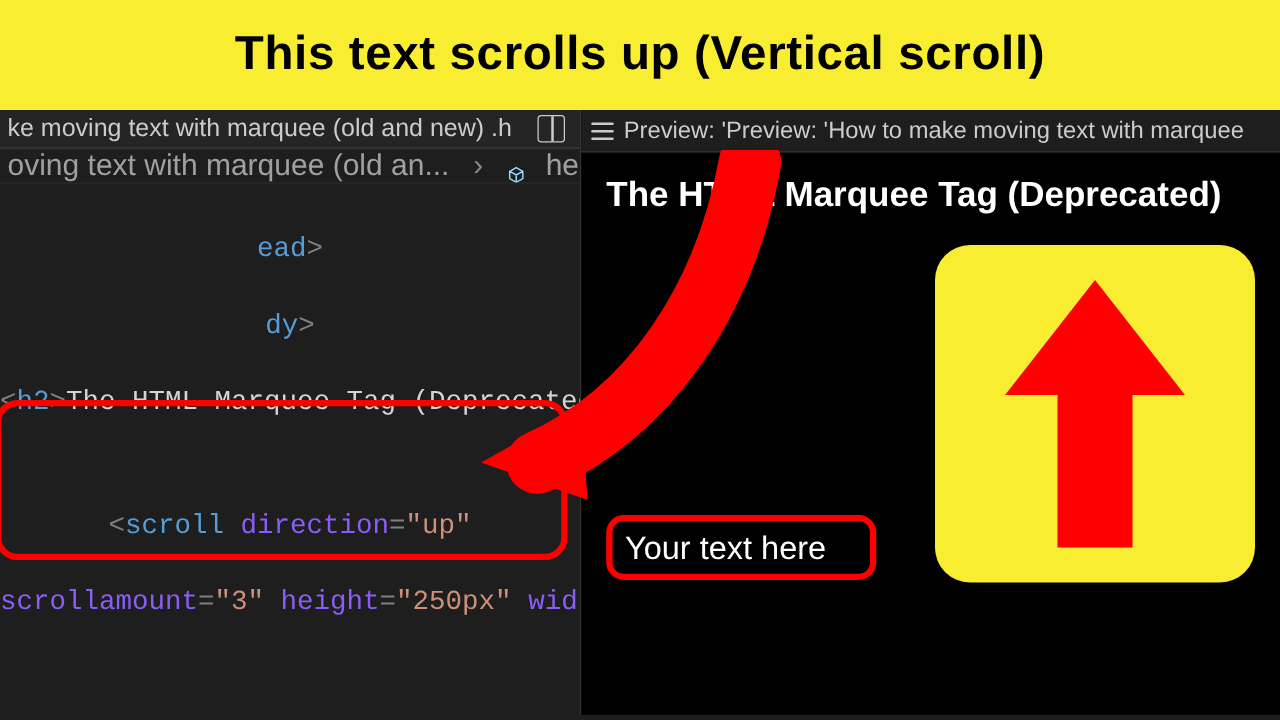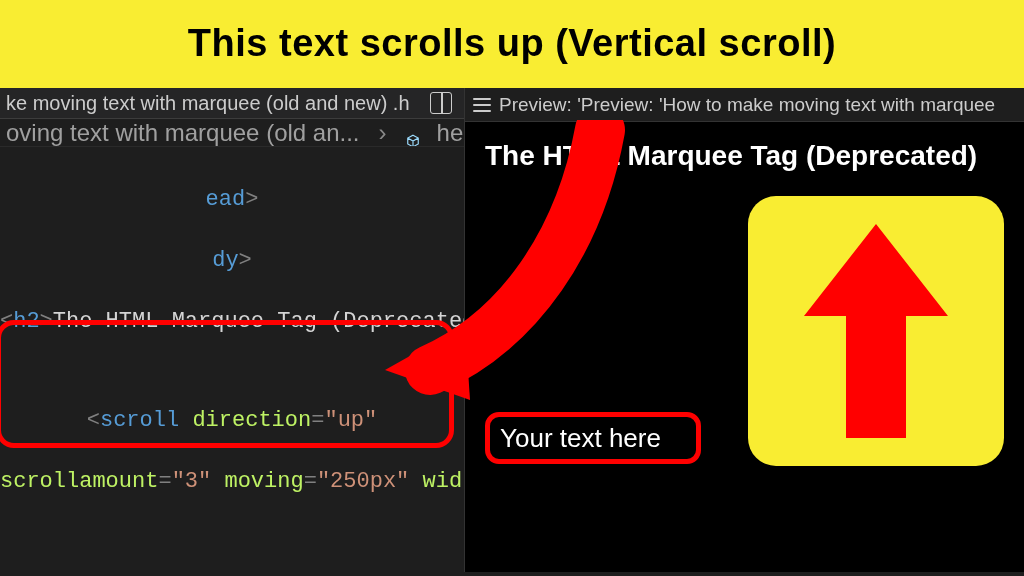--- a/index.html
+++ b/index.html
@@ -84,21 +84,21 @@
     font-family: Consolas, "Courier New", monospace;
     font-size: 22px;
     line-height: 1.38;
     color: #d4d4d4;
     white-space: pre;
     overflow: hidden;
   }
   .code-line { padding-left: 0; text-align: center; }
   .tok-tag { color: #808080; }
   .tok-name { color: #569cd6; }
-  .tok-attr { color: #bef264; }
+  .tok-attr { color: #8b5cf6; }
   .tok-str { color: #ce9178; }
   .tok-text { color: #d4d4d4; }
   .highlight-box {
     position: absolute;
     left: -4px;
     top: 232px;
     width: 458px;
     height: 128px;
     border: 5px solid #ff0000;
     border-radius: 18px;
@@ -213,21 +213,21 @@
       </span>
       <span>with</span>
     </div>
 
     <div class="code-area">
 <div class="code-line"><span class="tok-name">ead</span><span class="tok-tag">&gt;</span></div>
 <div class="code-line"><span class="tok-name">dy</span><span class="tok-tag">&gt;</span></div>
 <div class="code-line"><span class="tok-tag">&lt;</span><span class="tok-name">h2</span><span class="tok-tag">&gt;</span><span class="tok-text">The HTML Marquee Tag (Deprecated)</span></div>
 <div class="code-line" style="height:8px"></div>
 <div class="code-line"><span class="tok-tag">&lt;</span><span class="tok-name">scroll</span> <span class="tok-attr">direction</span><span class="tok-tag">=</span><span class="tok-str">"<span>up</span>"</span></div>
-<div class="code-line"><span class="tok-attr">scrollamount</span><span class="tok-tag">=</span><span class="tok-str">"<span>3</span>"</span> <span class="tok-attr">moving</span><span class="tok-tag">=</span><span class="tok-str">"<span>250px</span>"</span> <span class="tok-attr">width</span></div>
+<div class="code-line"><span class="tok-attr">scrollamount</span><span class="tok-tag">=</span><span class="tok-str">"<span>3</span>"</span> <span class="tok-attr">height</span><span class="tok-tag">=</span><span class="tok-str">"<span>250px</span>"</span> <span class="tok-attr">width</span></div>
 
 
 
 
 
     </div>
 
     <div class="highlight-box"></div>
   </div>
 

